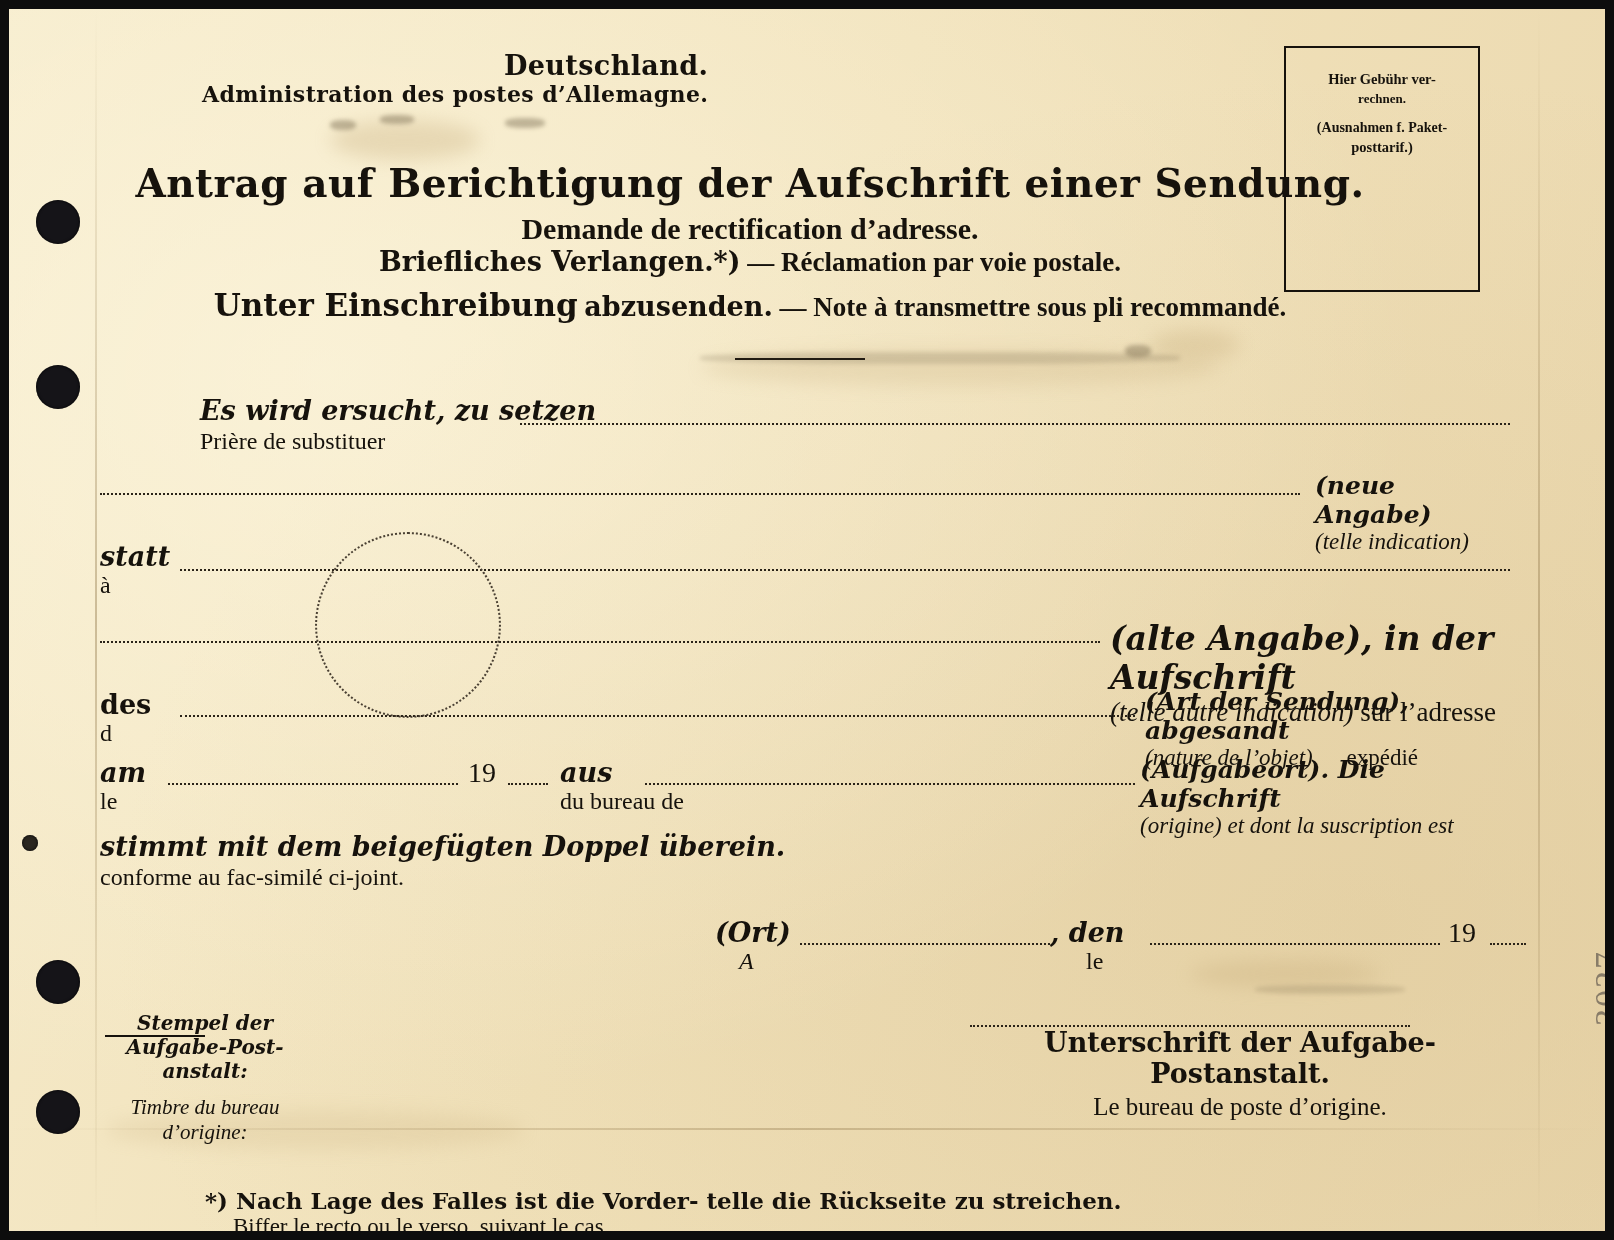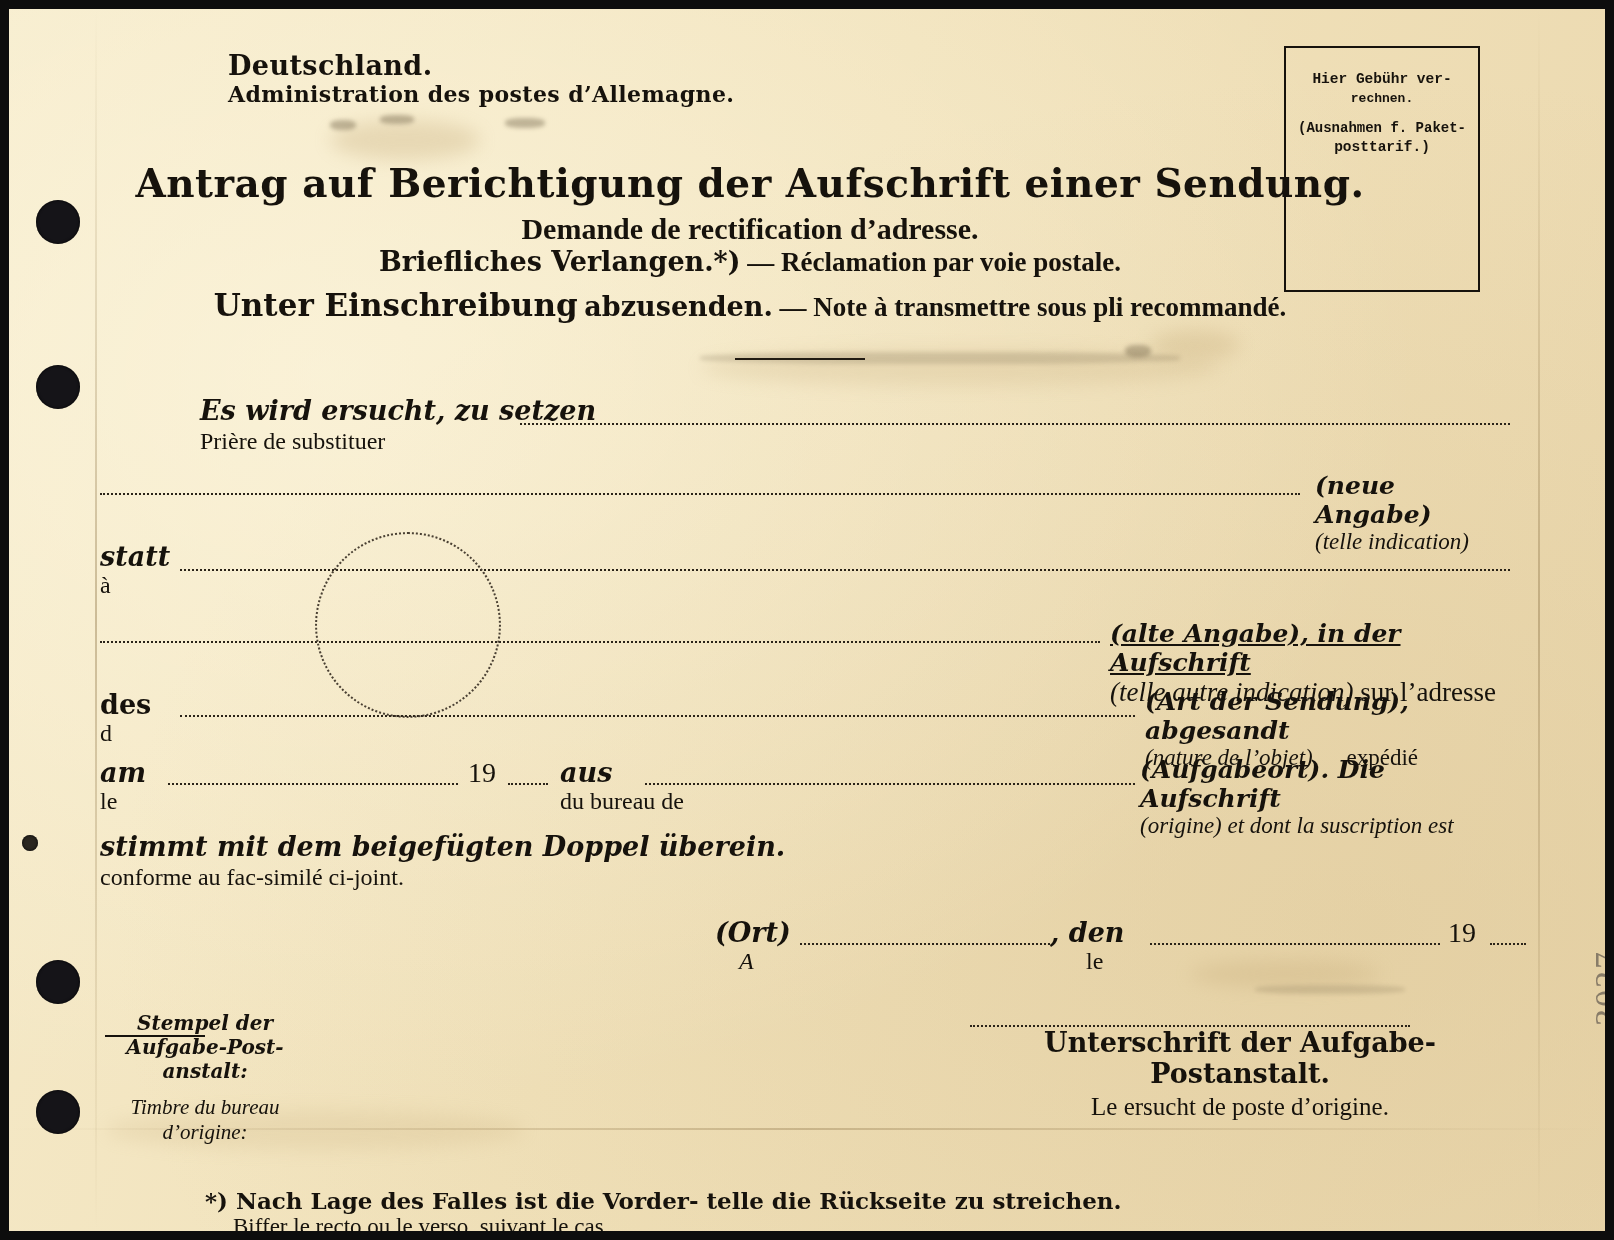--- a/index.html
+++ b/index.html
@@ -87,21 +87,21 @@
     color: #16120c;
   }
 
   .frak {
     font-family: "DejaVu Serif", serif;
     font-weight: bold;
     letter-spacing: .4px;
   }
 
   
-  #admin-block { position: absolute; left: 128px; top: 12px; }
+  #admin-block { position: absolute; left: 102px; top: 12px; text-align: right; }
   #admin-de {
     font-size: 27px;
     line-height: 1.05;
   }
   #admin-fr {
     font-size: 22px;
     font-weight: bold;
     margin-top: 1px;
   }
 
@@ -111,21 +111,21 @@
     right: 40px;
     top: 6px;
     width: 196px;
     height: 246px;
     border: 2px solid #16120c;
     box-sizing: border-box;
     text-align: center;
     padding-top: 22px;
   }
   #fee-box .line {
-    font-family: Liberation Mono, monospace;
+    font-family: Liberation Serif, serif;
     font-weight: bold;
     font-size: 14.5px;
     line-height: 1.35;
   }
   #fee-box .l2 { font-size: 13px; font-weight: bold; }
   #fee-box .l3 { margin-top: 12px; font-size: 14px; }
 
   
   #titles {
     position: absolute;
@@ -313,21 +313,21 @@
         <div style="position:absolute;left:0;top:0;">
           <div class="lbl-de ital" style="font-size:27px;">statt</div>
           <div class="lbl-fr" style="font-size:24px;">à</div>
         </div>
         <div class="dot" style="position:absolute;left:80px;right:10px;top:28px;"></div>
       </div>
 
       <div class="row" style="height:76px;">
         <div class="dot" style="position:absolute;left:0;width:1000px;top:28px;"></div>
         <div style="position:absolute;left:1010px;top:6px;">
-          <div class="lbl-de ital" style="font-size:25px;text-decoration:underline;">(alte Angabe), in der Aufschrift</div>
+          <div class="lbl-de ital" style="font-size:33px;">(alte Angabe), in der Aufschrift</div>
           <div style="font-size:27px;">
             <span class="lbl-fr ital">(telle autre indication)</span>
             <span class="lbl-fr">sur l’adresse</span>
           </div>
         </div>
       </div>
 
       <div class="row" style="height:68px;">
         <div style="position:absolute;left:0;top:0;">
           <div class="lbl-de" style="font-size:27px;">des</div>
@@ -387,21 +387,21 @@
       <div class="row" style="height:190px;">
         <div style="position:absolute;left:5px;top:14px;text-align:center;width:200px;font-style:italic;">
           <div class="lbl-de" style="font-size:20px;">Stempel der Aufgabe-Post-</div>
           <div class="lbl-de" style="font-size:20px;">anstalt:</div>
           <div class="lbl-fr" style="font-size:21px;margin-top:12px;">Timbre du bureau</div>
           <div class="lbl-fr" style="font-size:21px;">d’origine:</div>
         </div>
 
         <div style="position:absolute;left:860px;top:30px;width:560px;text-align:center;">
           <div class="lbl-de" style="font-size:27px;">Unterschrift der Aufgabe-Postanstalt.</div>
-          <div class="lbl-fr" style="font-size:25px;margin-top:4px;">Le ersucht de poste d’origine.</div>
+          <div class="lbl-fr" style="font-size:25px;margin-top:4px;">Le bureau de poste d’origine.</div>
         </div>
       </div>
 
       <div class="row" style="height:70px;">
         <div style="position:absolute;left:105px;top:0;">
           <div class="lbl-de" style="font-size:23px;">*) Nach Lage des Falles ist die Vorder- telle die Rückseite zu streichen.</div>
           <div class="lbl-fr" style="font-size:23px;margin-left:28px;">Biffer le recto ou le verso, suivant le cas.</div>
         </div>
       </div>
 

